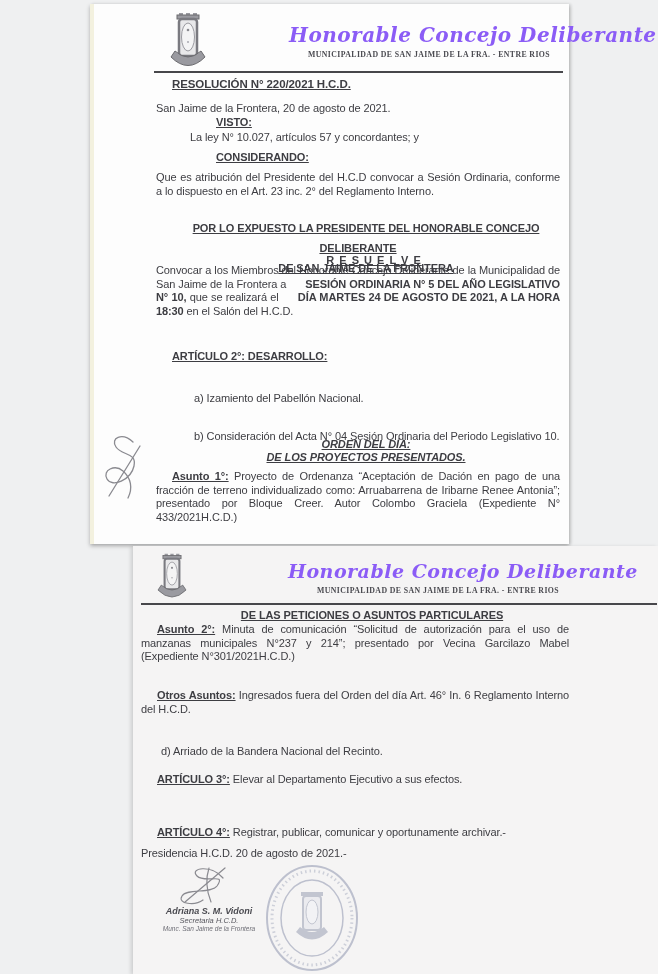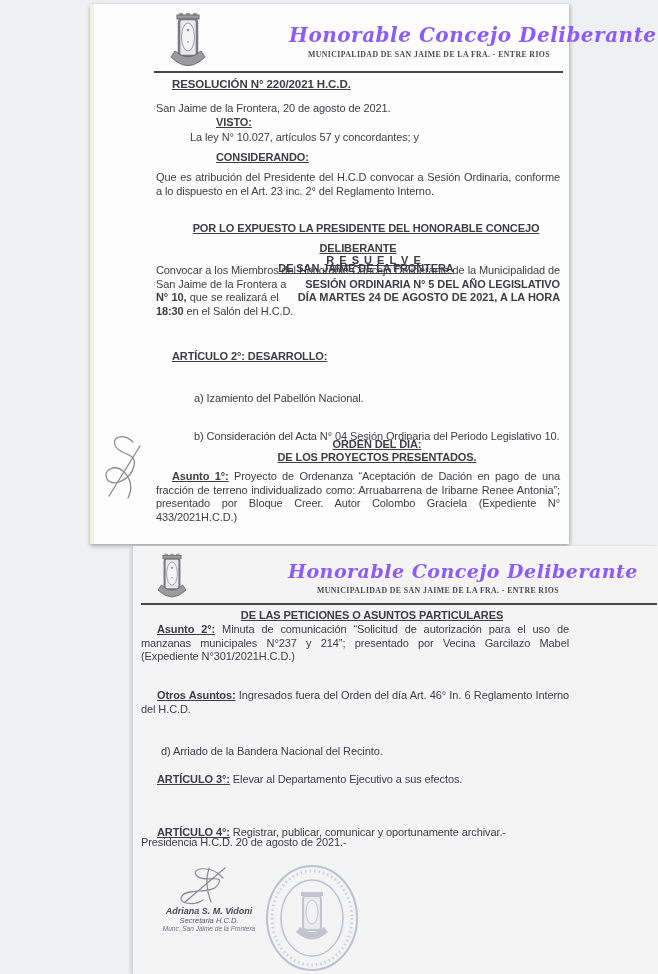--- a/index.html
+++ b/index.html
@@ -101,21 +101,21 @@
 
   <div class="abs" style="left:6px;top:426px;">
     <svg width="48" height="74" viewBox="0 0 48 74">
       <g fill="none" stroke="#8a8a90" stroke-width="1.3" stroke-linecap="round">
         <path d="M33 12 C22 2 10 8 16 17 C22 26 37 22 34 36 C31 50 12 58 7 49 C2 40 15 34 23 41 C31 48 33 58 28 68"></path>
         <path d="M9 66 L40 16"></path>
       </g>
     </svg>
   </div>
 
-  <div class="abs txt center" style="left:73px;top:434px;width:404px;line-height:13px;">
+  <div class="abs txt center" style="left:62px;top:434px;width:404px;line-height:13px;font-style:italic;">
     <span class="b u">ORDEN DEL DÍA:</span><br>
     <span class="b u">DE LOS PROYECTOS PRESENTADOS.</span>
   </div>
 
   <p class="abs txt just" style="left:62px;top:466px;width:404px;margin:0;">
     <span class="b u">Asunto 1°:</span><span> Proyecto de Ordenanza “Aceptación de Dación en pago de una fracción de terreno individualizado como: Arruabarrena de Iribarne Renee Antonia”; presentado por Bloque Creer. Autor Colombo Graciela (Expediente N° 433/2021H.C.D.)</span>
   </p>
 </div>
 
 <div class="page" id="page2">
@@ -154,21 +154,21 @@
   <div class="abs txt" style="left:28px;top:199px;">d) Arriado de la Bandera Nacional del Recinto.</div>
 
   <p class="abs txt" style="left:8px;top:227px;width:440px;margin:0;">
     <span class="b u">ARTÍCULO 3°:</span><span> Elevar al Departamento Ejecutivo a sus efectos.</span>
   </p>
 
   <p class="abs txt" style="left:8px;top:280px;width:440px;margin:0;">
     <span class="b u">ARTÍCULO 4°:</span><span> Registrar, publicar, comunicar y oportunamente archivar.-</span>
   </p>
 
-  <div class="abs txt" style="left:8px;top:290px;text-align:right;">Presidencia H.C.D. 20 de agosto  de 2021.-</div>
+  <div class="abs txt" style="left:8px;top:301px;text-align:right;">Presidencia H.C.D. 20 de agosto  de 2021.-</div>
 
   <div class="abs sigblock" style="left:14px;top:316px;width:124px;font-style:italic;">
     <svg width="88" height="44" viewBox="0 0 88 44" style="margin:0 auto;">
       <g fill="none" stroke="#8a8a90" stroke-width="1.2" stroke-linecap="round">
         <path d="M58 16 C46 2 24 6 32 14 C40 22 62 10 52 24 C46 32 22 26 17 34 C12 42 30 44 38 38"></path>
         <path d="M20 40 L60 6"></path>
         <path d="M44 6 C40 18 42 30 46 40"></path>
       </g>
     </svg>
     <div class="sig-name">Adriana S. M. Vidoni</div>

